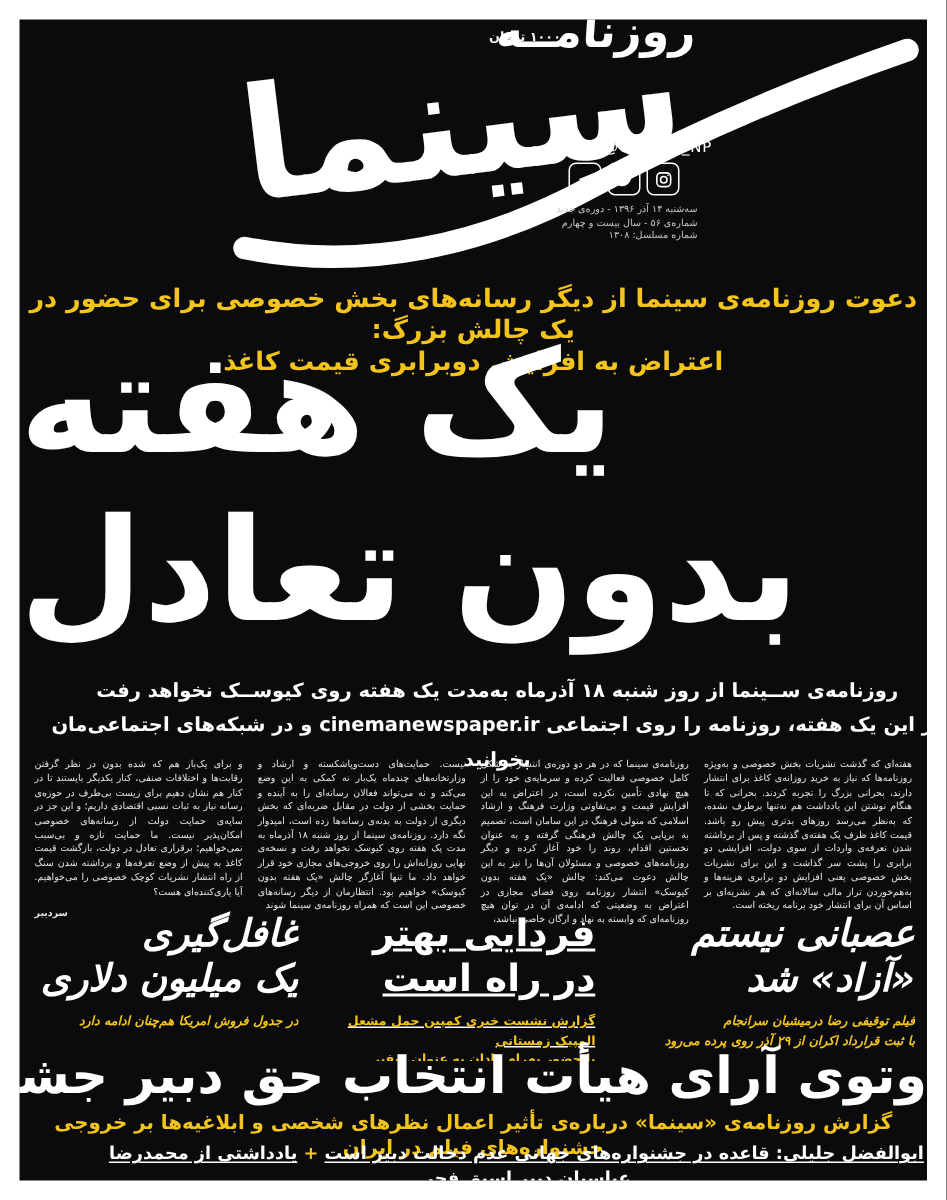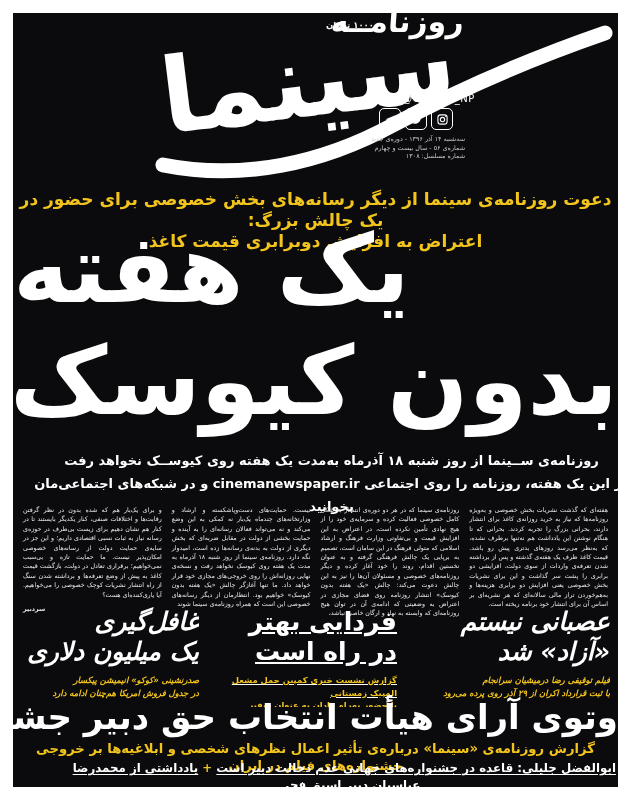--- a/index.html
+++ b/index.html
@@ -107,21 +107,21 @@
     </div>
   </div>
 
   <div class="kicker yellow">
     <div>دعوت روزنامه‌ی سینما از دیگر رسانه‌های بخش خصوصی برای حضور در یک چالش بزرگ:</div>
     <div>اعتراض به افزایش دوبرابری قیمت کاغذ</div>
   </div>
 
   <div class="main-headline">
     <div>یک هفته</div>
-    <div>بدون کیوسک</div>
+    <div>بدون تعادل</div>
   </div>
 
   <div class="sub-headline">
     <div>روزنامه‌ی ســینما از روز شنبه ۱۸ آذرماه به‌مدت یک هفته روی کیوســک نخواهد رفت</div>
     <div>
       <span>در این یک هفته، روزنامه را روی اجتماعی</span>
       <span class="url">cinemanewspaper.ir</span>
       <span>و در شبکه‌های اجتماعی‌مان بخوانید</span>
     </div>
   </div>
@@ -150,21 +150,20 @@
       <div class="title">در راه است</div>
       <div class="subs yellow">
         <div>گزارش نشست خبری کمپین حمل مشعل المپیک زمستانی</div>
         <div>با حضور بهرام رادان به عنوان سفیر</div>
       </div>
     </div>
     <div class="story align-right">
       <div class="title">غافل‌گیری</div>
       <div class="title">یک میلیون دلاری</div>
       <div class="subs yellow">
-        <div>صدرنشینی «کوکو» انیمیشن پیکسار</div>
         <div>در جدول فروش امریکا هم‌چنان ادامه دارد</div>
       </div>
     </div>
   </div>
 
   <div class="bottom-headline">وتوی آرای هیأت انتخاب حق دبیر جشنواره‌هاســت؟</div>
   <div class="bottom-kicker yellow">گزارش روزنامه‌ی «سینما» درباره‌ی تأثیر اعمال نظرهای شخصی و ابلاغیه‌ها بر خروجی جشنواره‌های فیلم در ایران</div>
   <div class="bottom-note">
     <span class="yellow">●</span>
     <span class="seg">ابوالفضل جلیلی: قاعده در جشنواره‌های جهانی عدم دخالت دبیر است</span>

